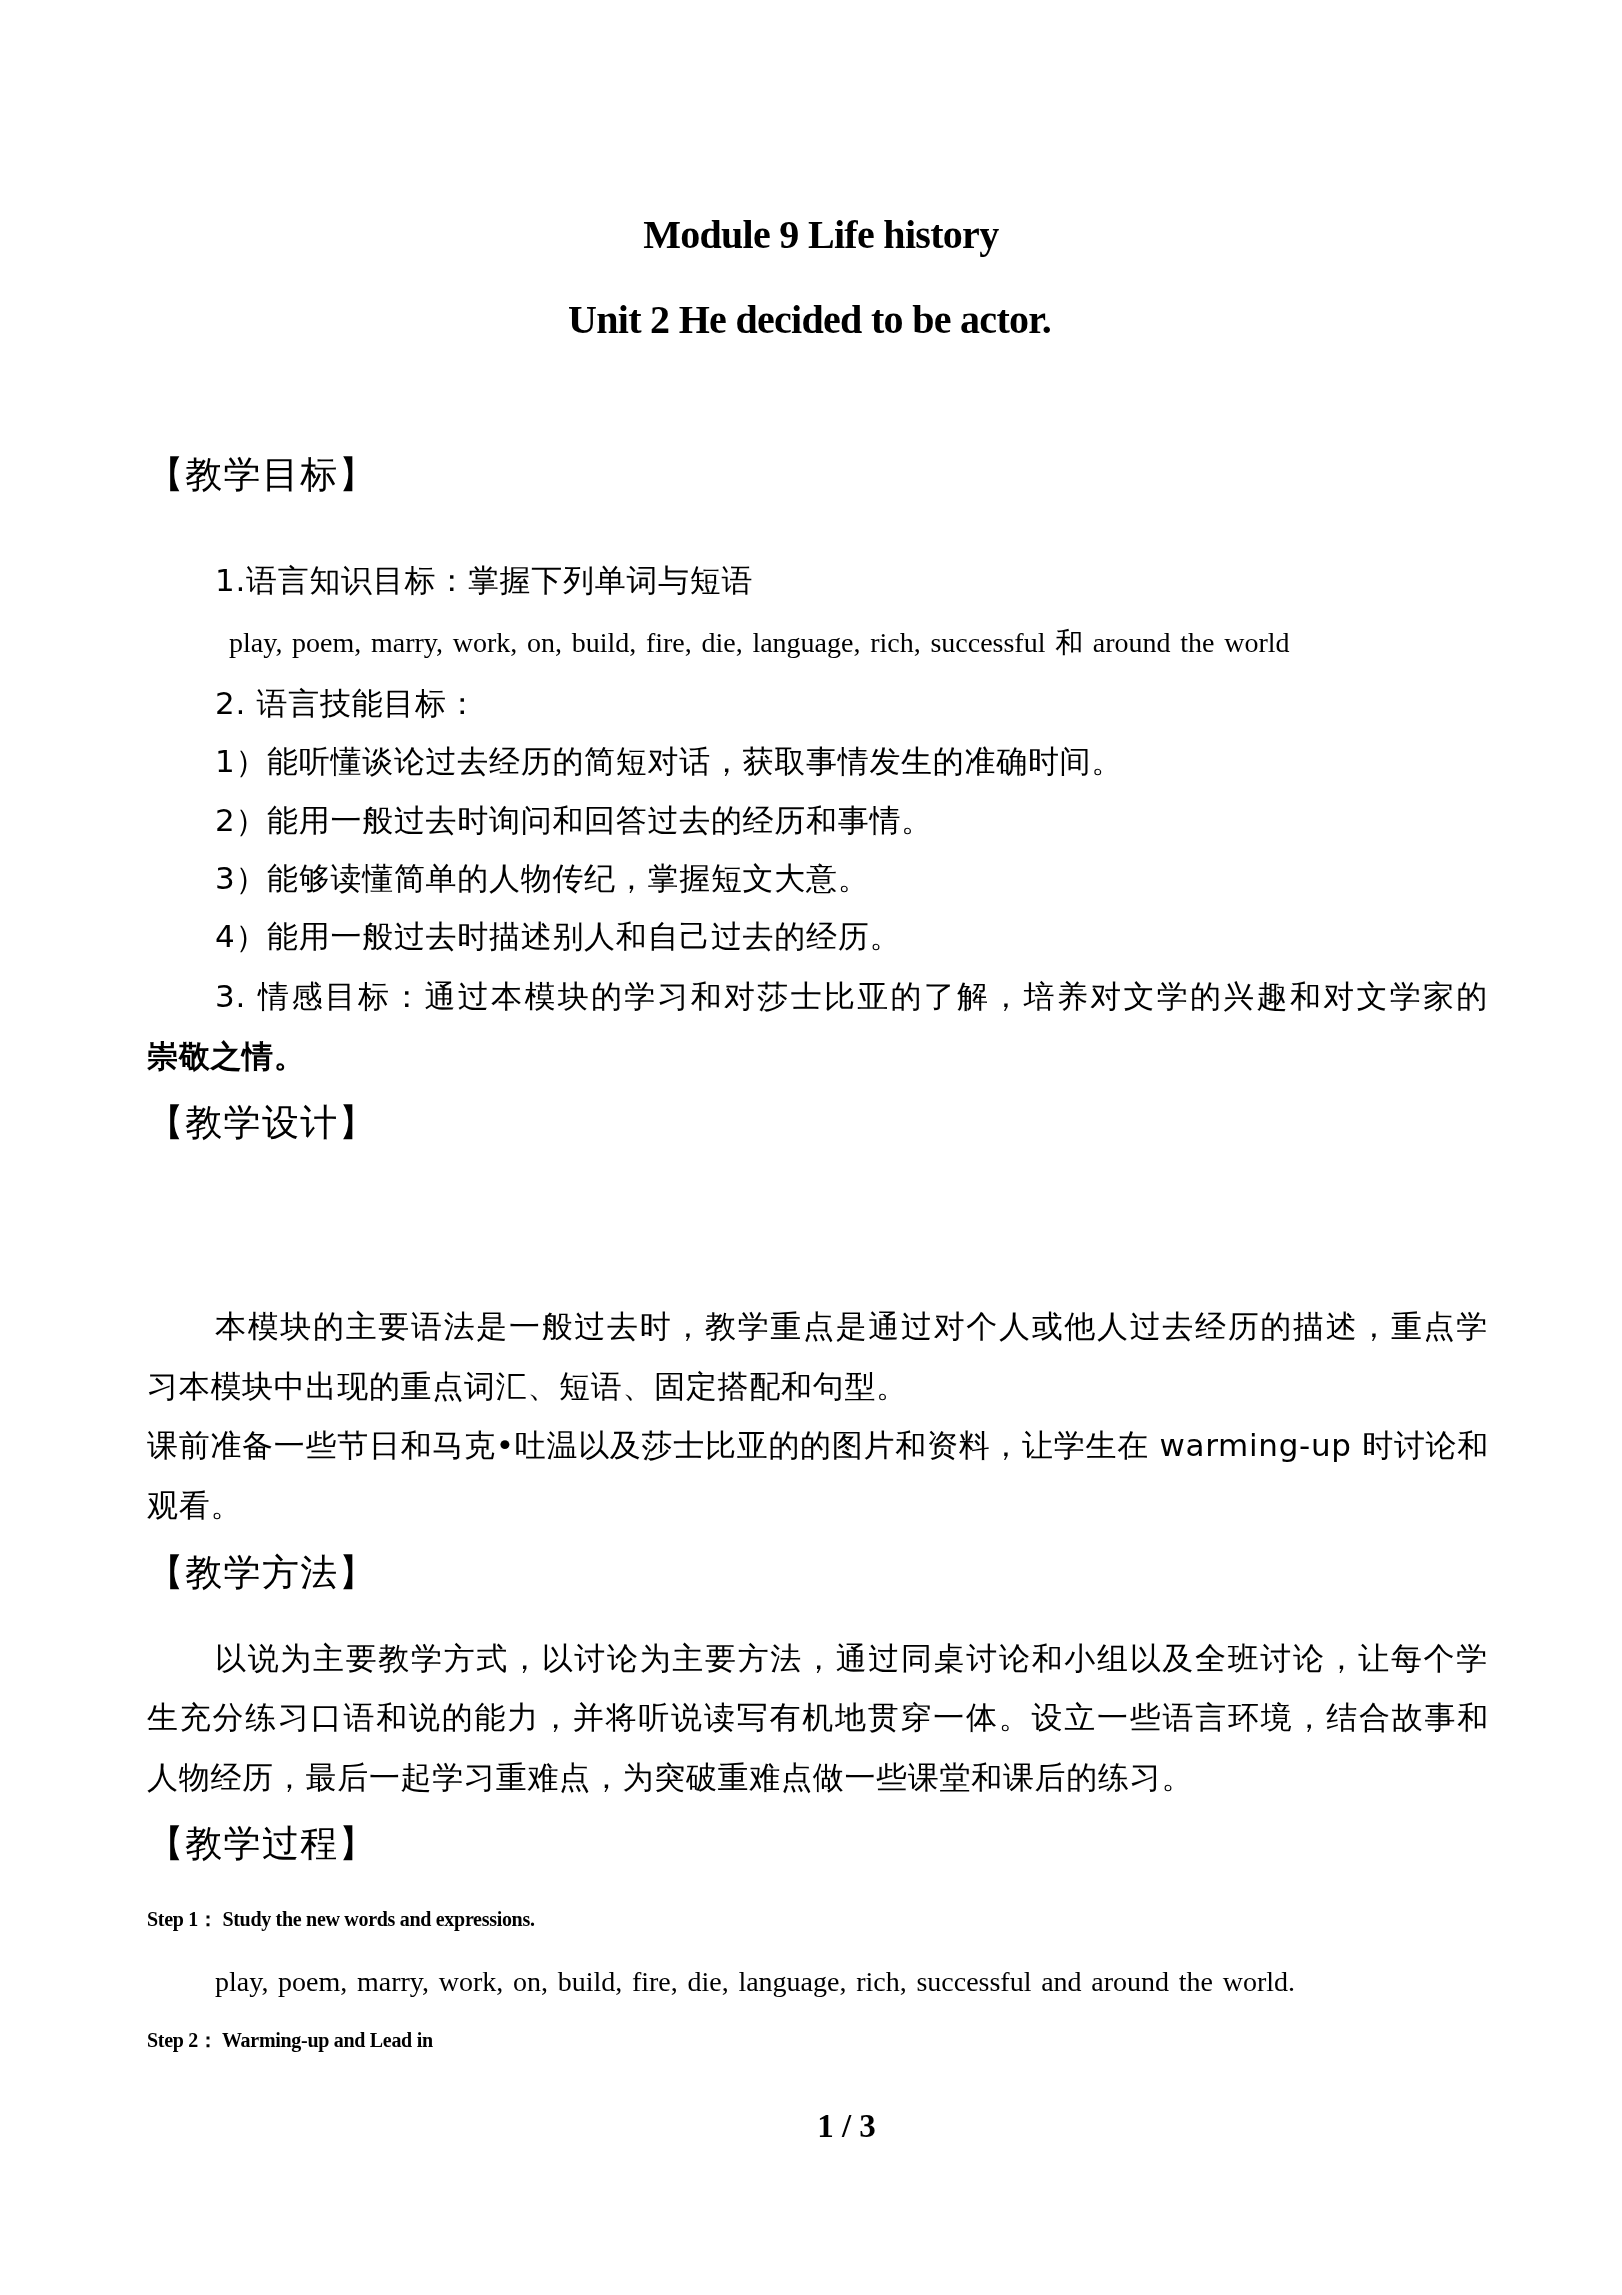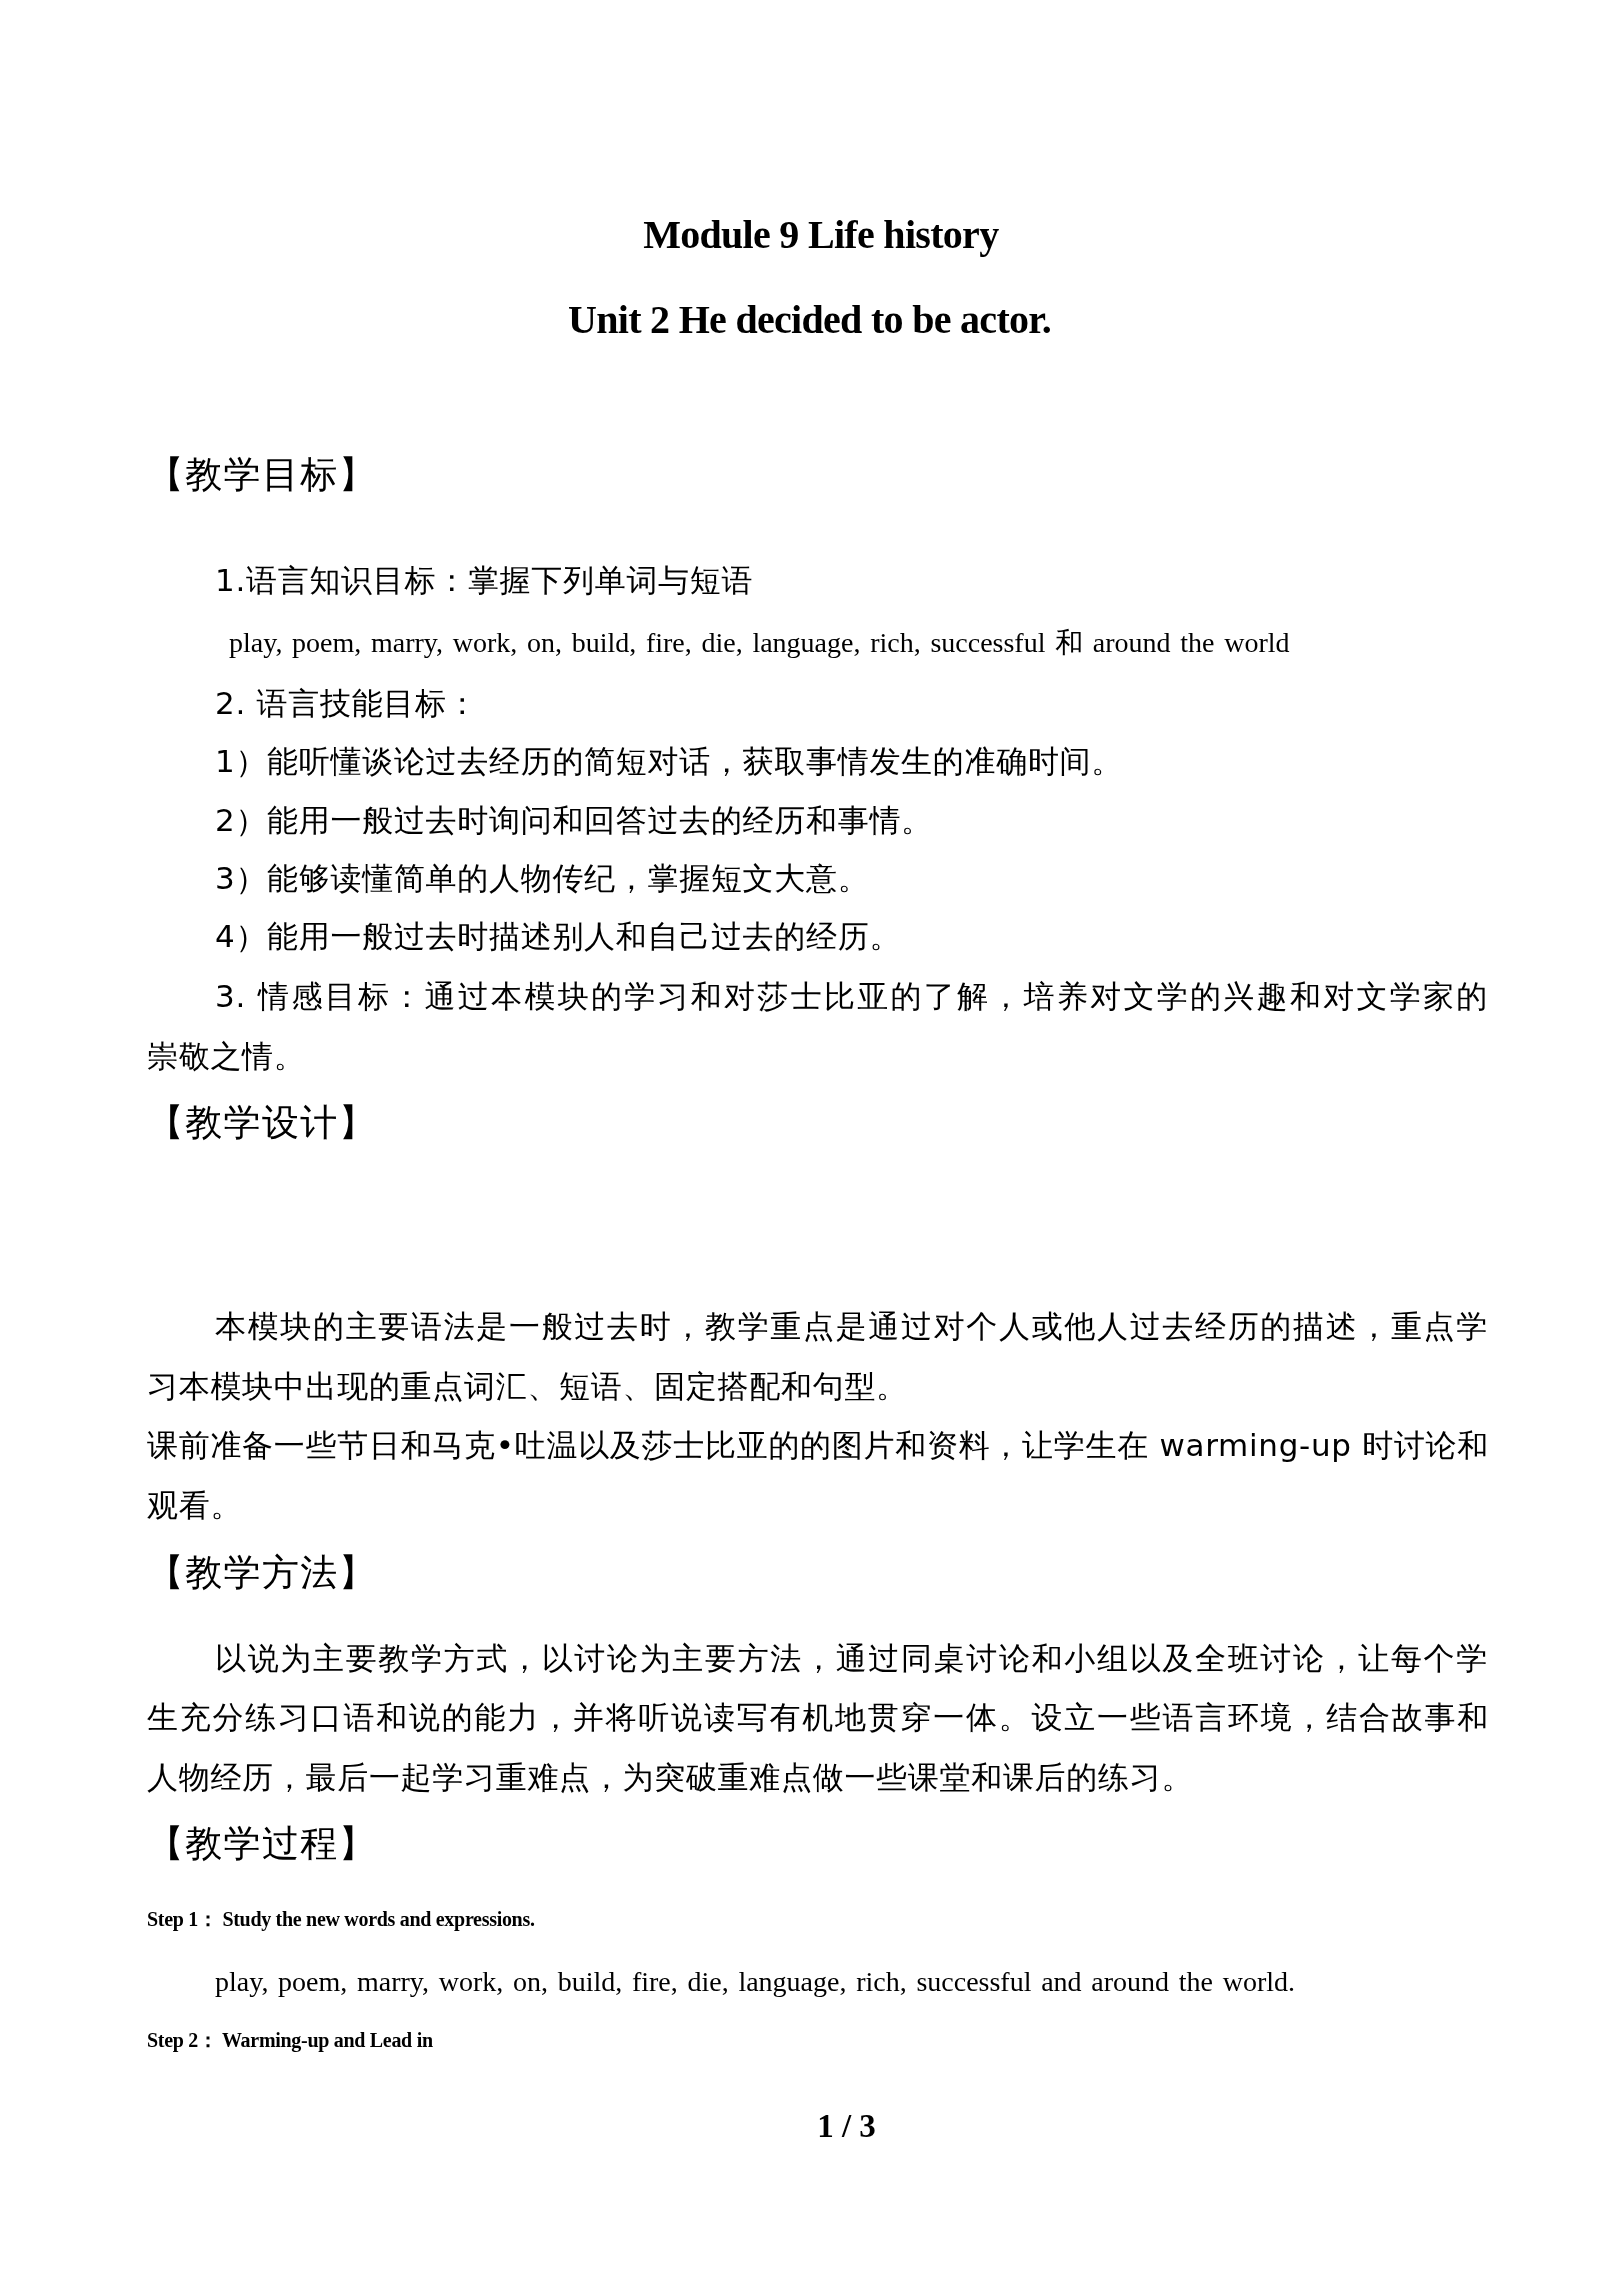--- a/index.html
+++ b/index.html
@@ -96,21 +96,21 @@
 
   <div class="abs heading" style="top:450px;">【教学目标】</div>
   <div class="abs body-text indent" style="top:565px;">1.语言知识目标：掌握下列单词与短语</div>
   <div class="abs serif-text" style="left:229px; top:624px; word-spacing:2.7px;">play, poem, marry, work, on, build,    fire, die, language, rich, successful 和 around  the world</div>
   <div class="abs body-text indent" style="top:688px;">2. 语言技能目标：</div>
   <div class="abs body-text indent" style="top:746px;">1）能听懂谈论过去经历的简短对话，获取事情发生的准确时间。</div>
   <div class="abs body-text indent" style="top:805px;">2）能用一般过去时询问和回答过去的经历和事情。</div>
   <div class="abs body-text indent" style="top:863px;">3）能够读懂简单的人物传纪，掌握短文大意。</div>
   <div class="abs body-text indent" style="top:921px;">4）能用一般过去时描述别人和自己过去的经历。</div>
   <div class="abs body-text justify-indent" style="top:981px;">3. 情感目标：通过本模块的学习和对莎士比亚的了解，培养对文学的兴趣和对文学家的</div>
-  <div class="abs body-text flush" style="top:1041px;">崇敬之情。</div>
+  <div class="abs body-text flush" style="top:1041px;font-weight:bold;">崇敬之情。</div>
 
   <div class="abs heading" style="top:1098px;">【教学设计】</div>
   <div class="abs body-text justify-indent" style="top:1311px;">本模块的主要语法是一般过去时，教学重点是通过对个人或他人过去经历的描述，重点学</div>
   <div class="abs body-text flush" style="top:1371px;">习本模块中出现的重点词汇、短语、固定搭配和句型。</div>
   <div class="abs body-text justify-line" style="top:1430px;">课前准备一些节日和马克•吐温以及莎士比亚的的图片和资料，让学生在 warming-up 时讨论和</div>
   <div class="abs body-text flush" style="top:1490px;">观看。</div>
 
   <div class="abs heading" style="top:1548px;">【教学方法】</div>
   <div class="abs body-text justify-indent" style="top:1643px;">以说为主要教学方式，以讨论为主要方法，通过同桌讨论和小组以及全班讨论，让每个学</div>
   <div class="abs body-text justify-line" style="top:1702px;">生充分练习口语和说的能力，并将听说读写有机地贯穿一体。设立一些语言环境，结合故事和</div>

